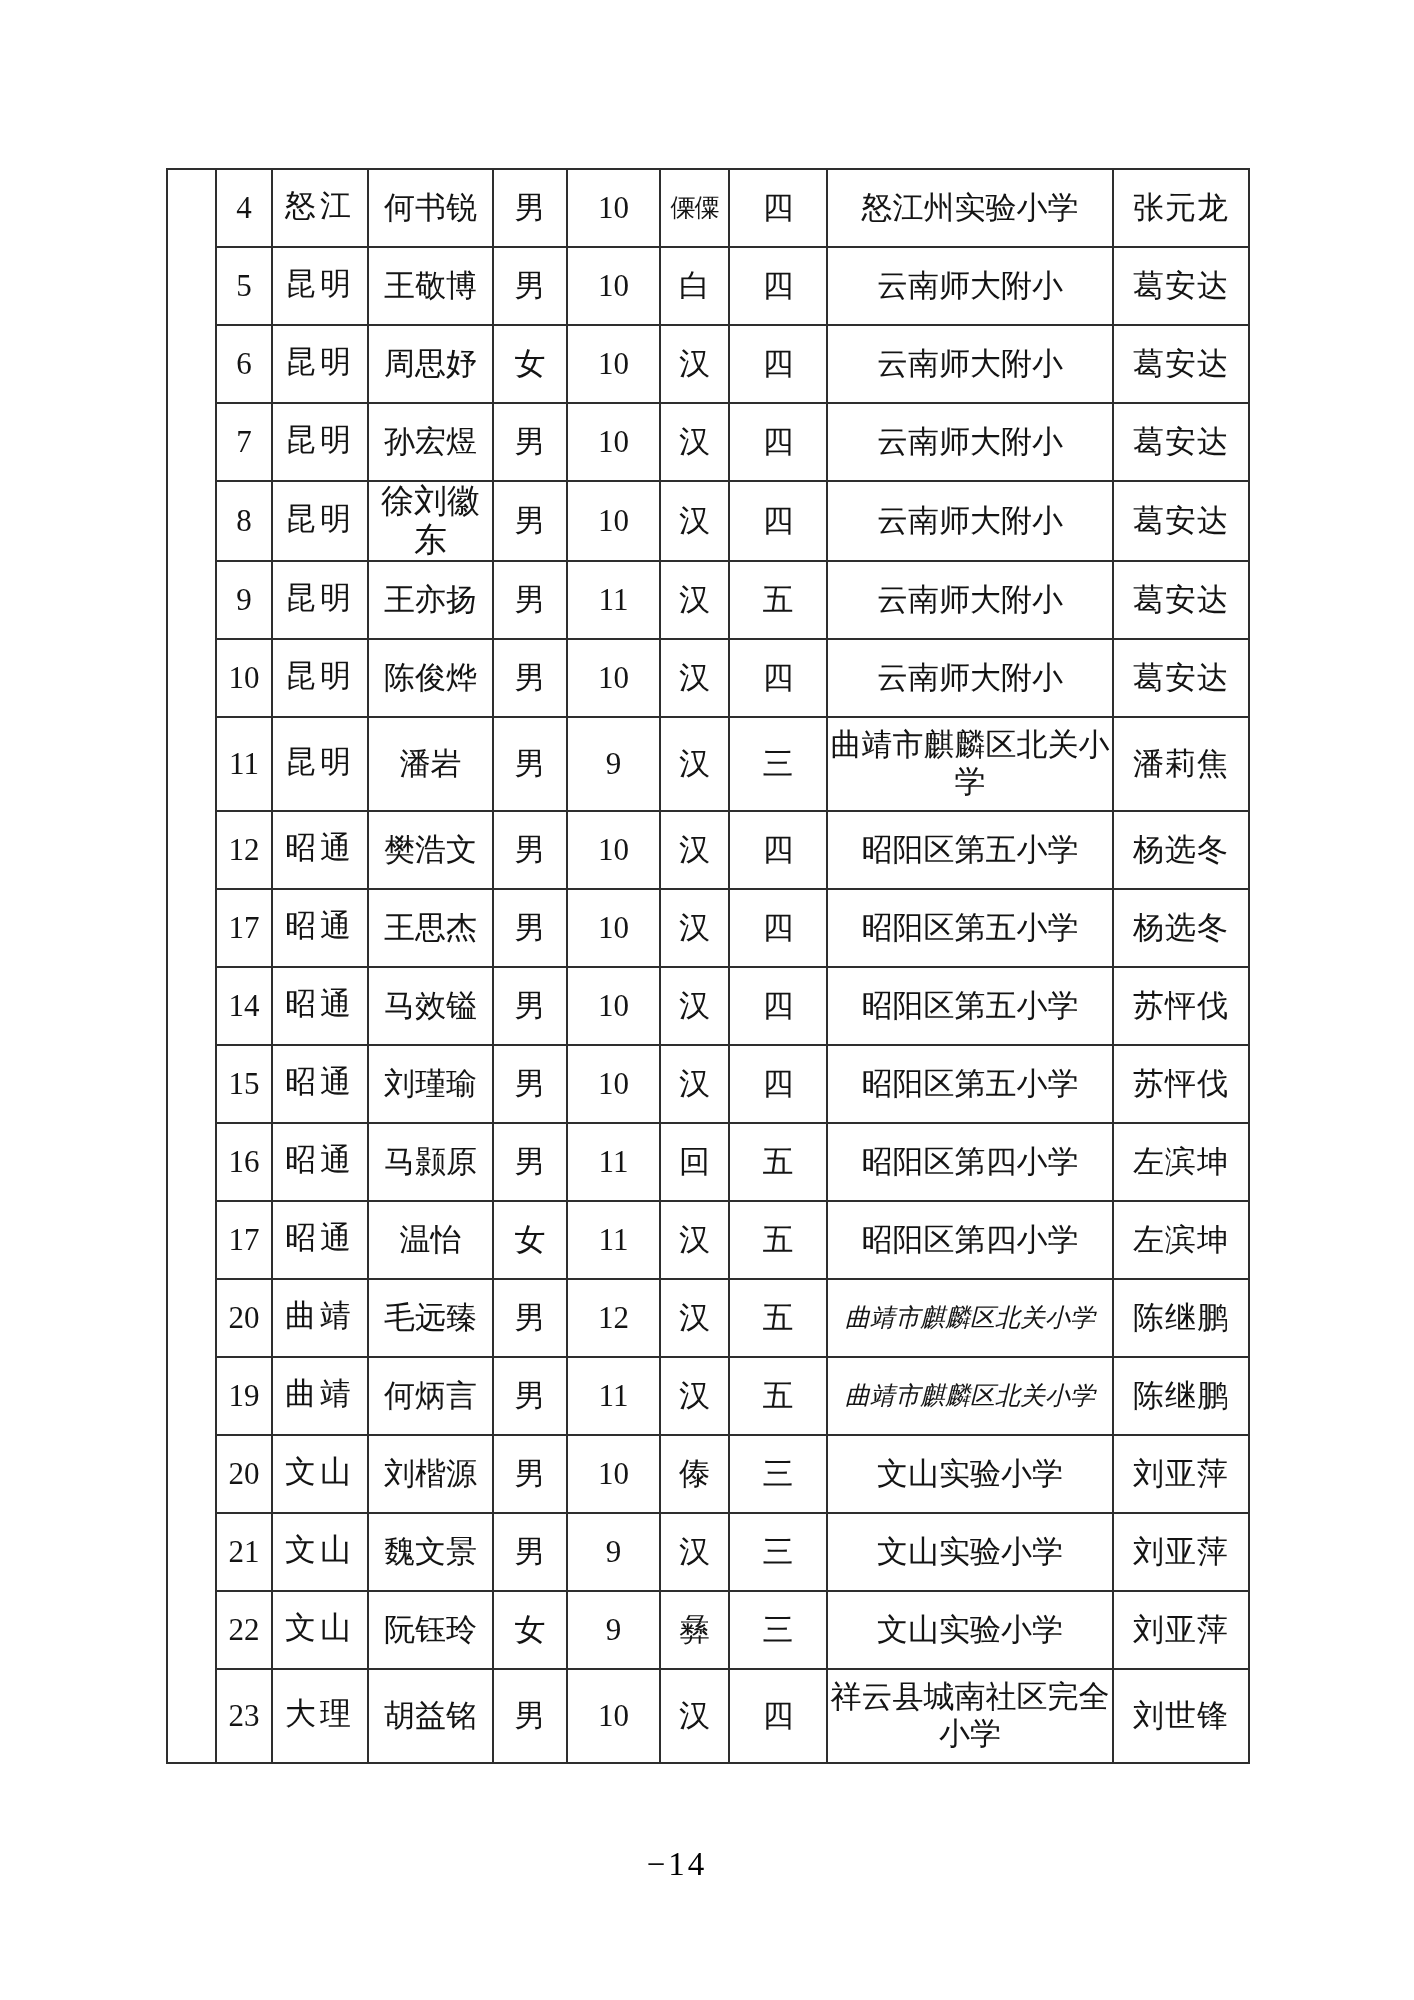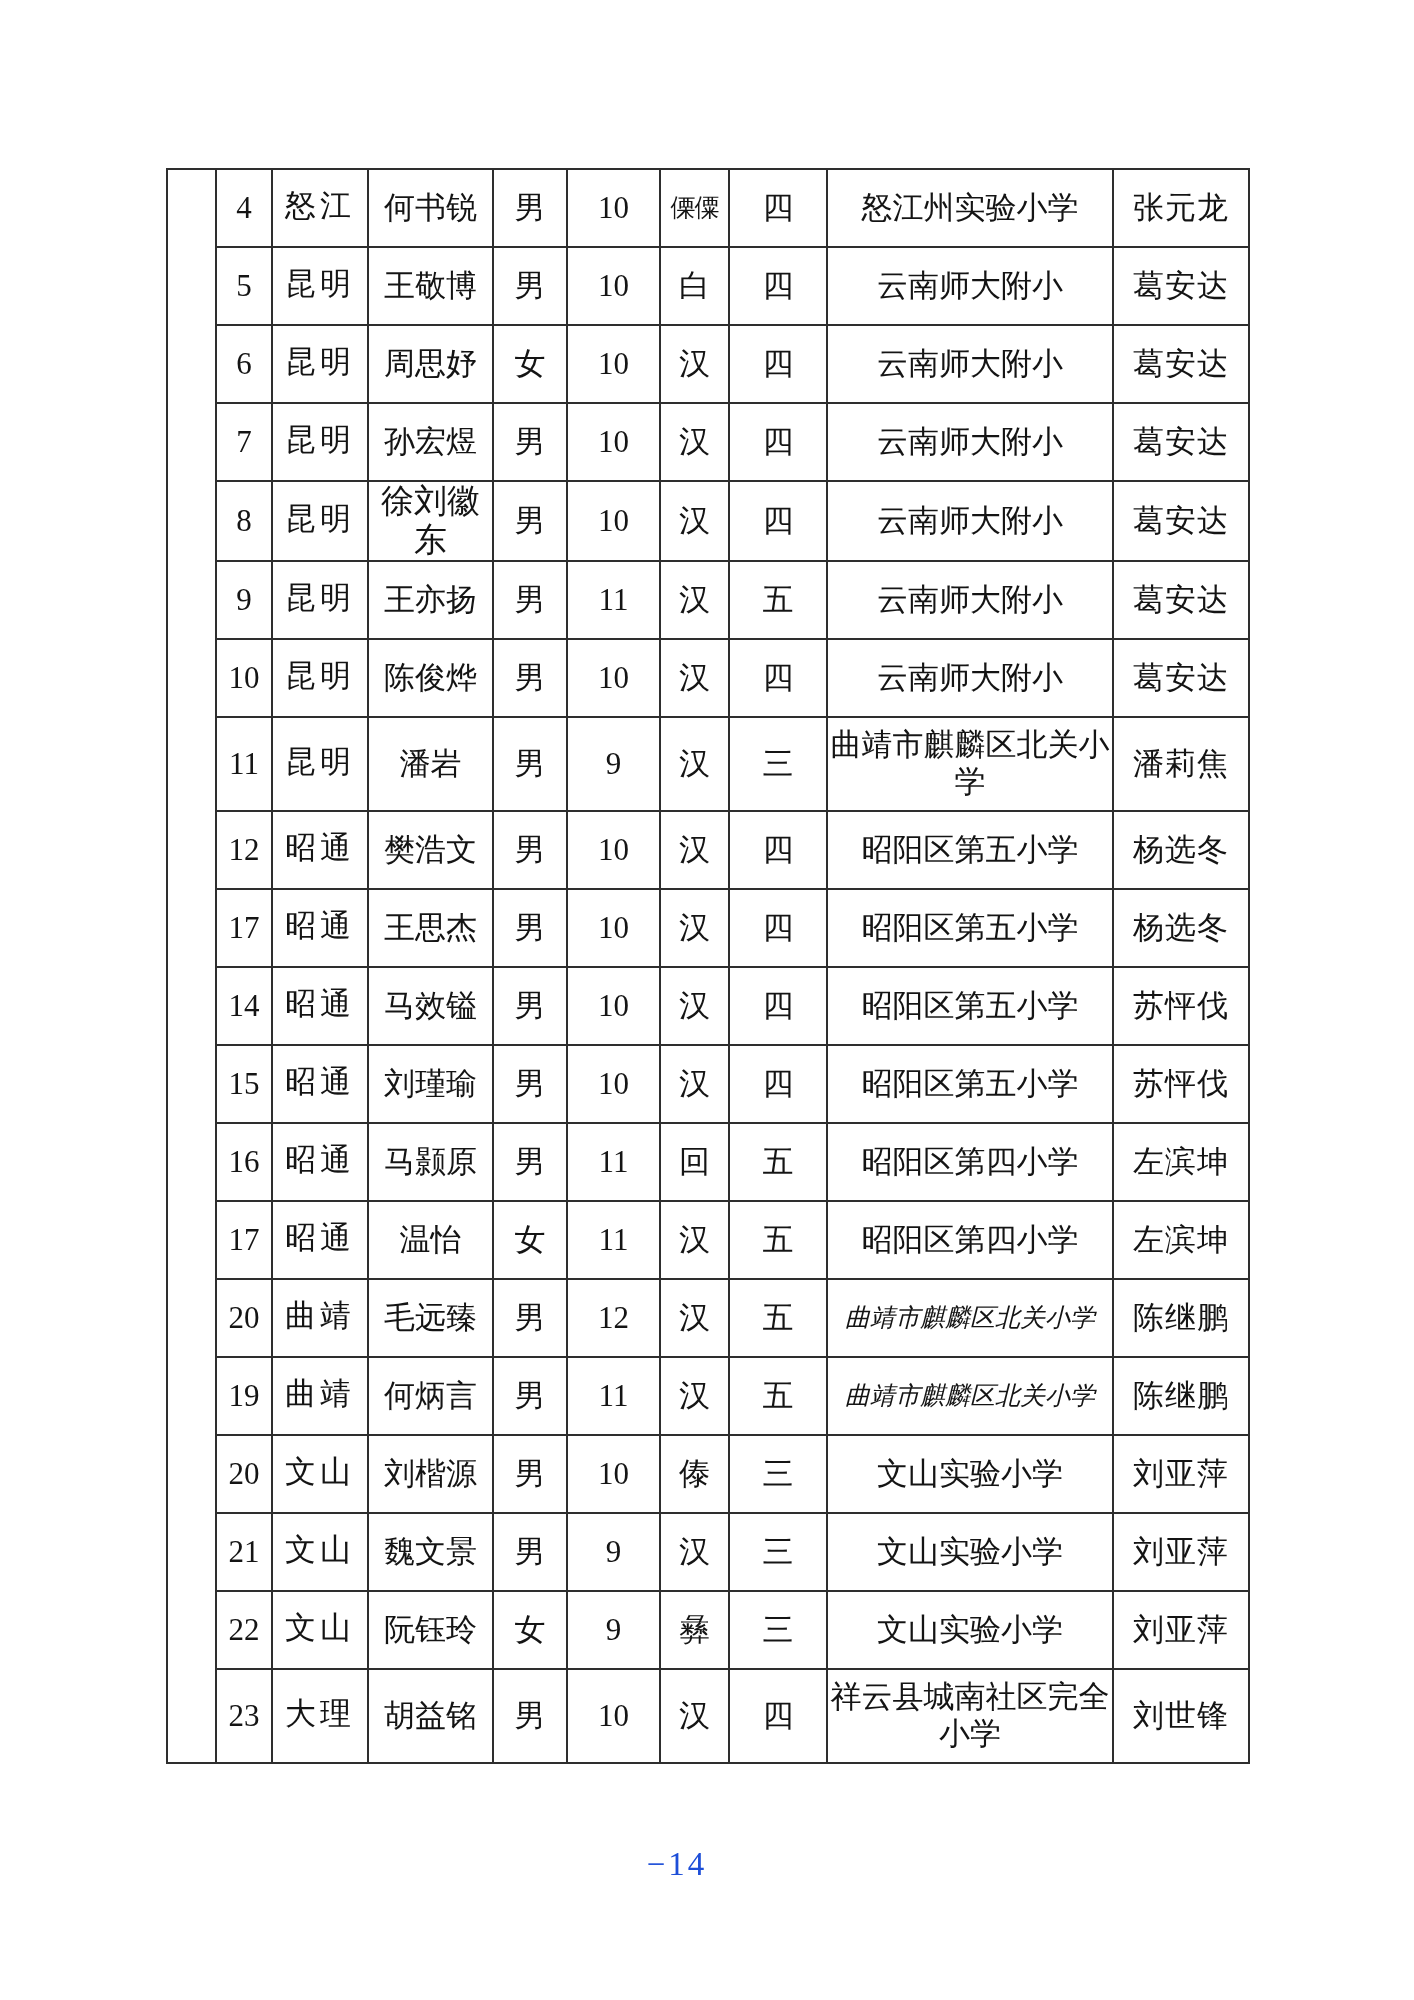--- a/index.html
+++ b/index.html
@@ -27,21 +27,21 @@
   td.c-city{letter-spacing:4px;font-family:Liberation Mono, monospace;}
   td.c-name.sm{font-size:33px;letter-spacing:0;}
   td.c-eth{font-size:28px;}
   td.c-eth.sm{font-size:25px;letter-spacing:-1px;}
   td.c-school{font-size:29px;line-height:1.25;margin-left:8px;}
   td.c-school.compress{font-size:25px;white-space:nowrap;font-style:italic;}
   td.c-teacher{letter-spacing:1px;}
   .page-num{
     position:absolute;top:1846px;left:592px;width:170px;
     text-align:center;font-size:33px;letter-spacing:3px;
-    font-family:"Liberation Serif","DejaVu Serif",serif;color:#1d4ed8;
+    font-family:"Liberation Serif","DejaVu Serif",serif;color:#000000;
   }
 </style>
 </head>
 <body>
 
 <div class="sheet">
 
   <table class="roster">
     <colgroup>
       <col style="width:49px">

